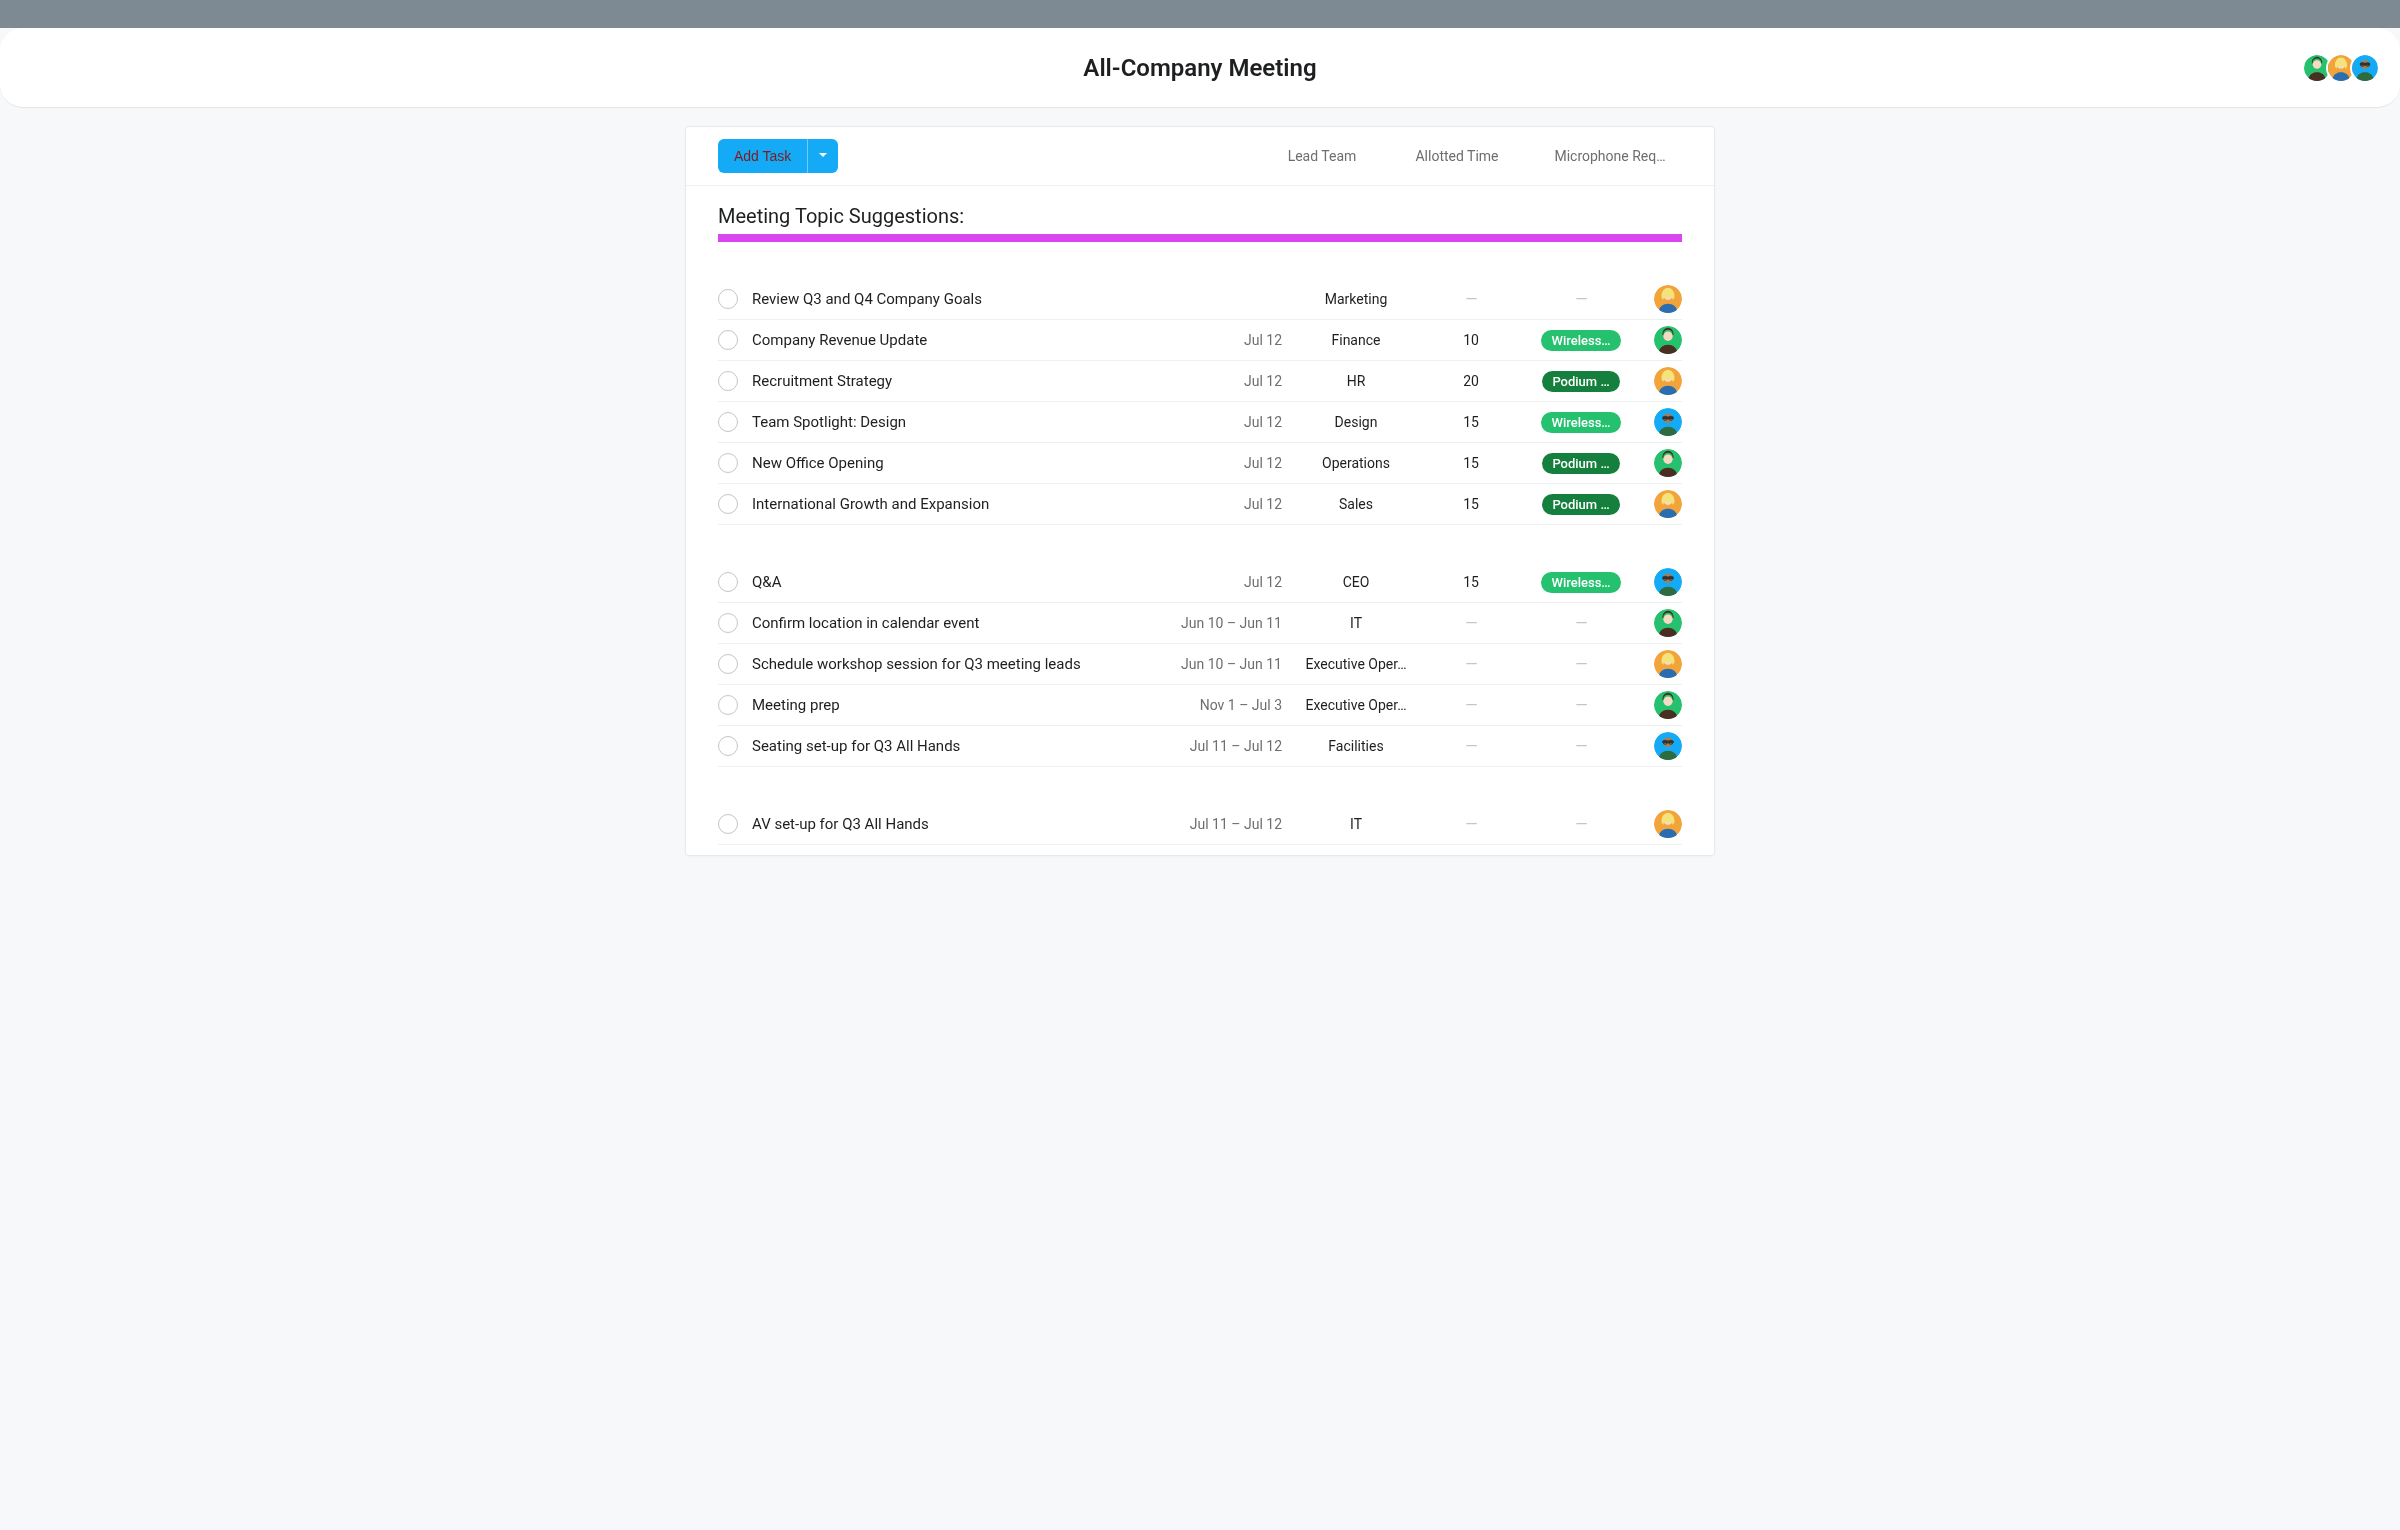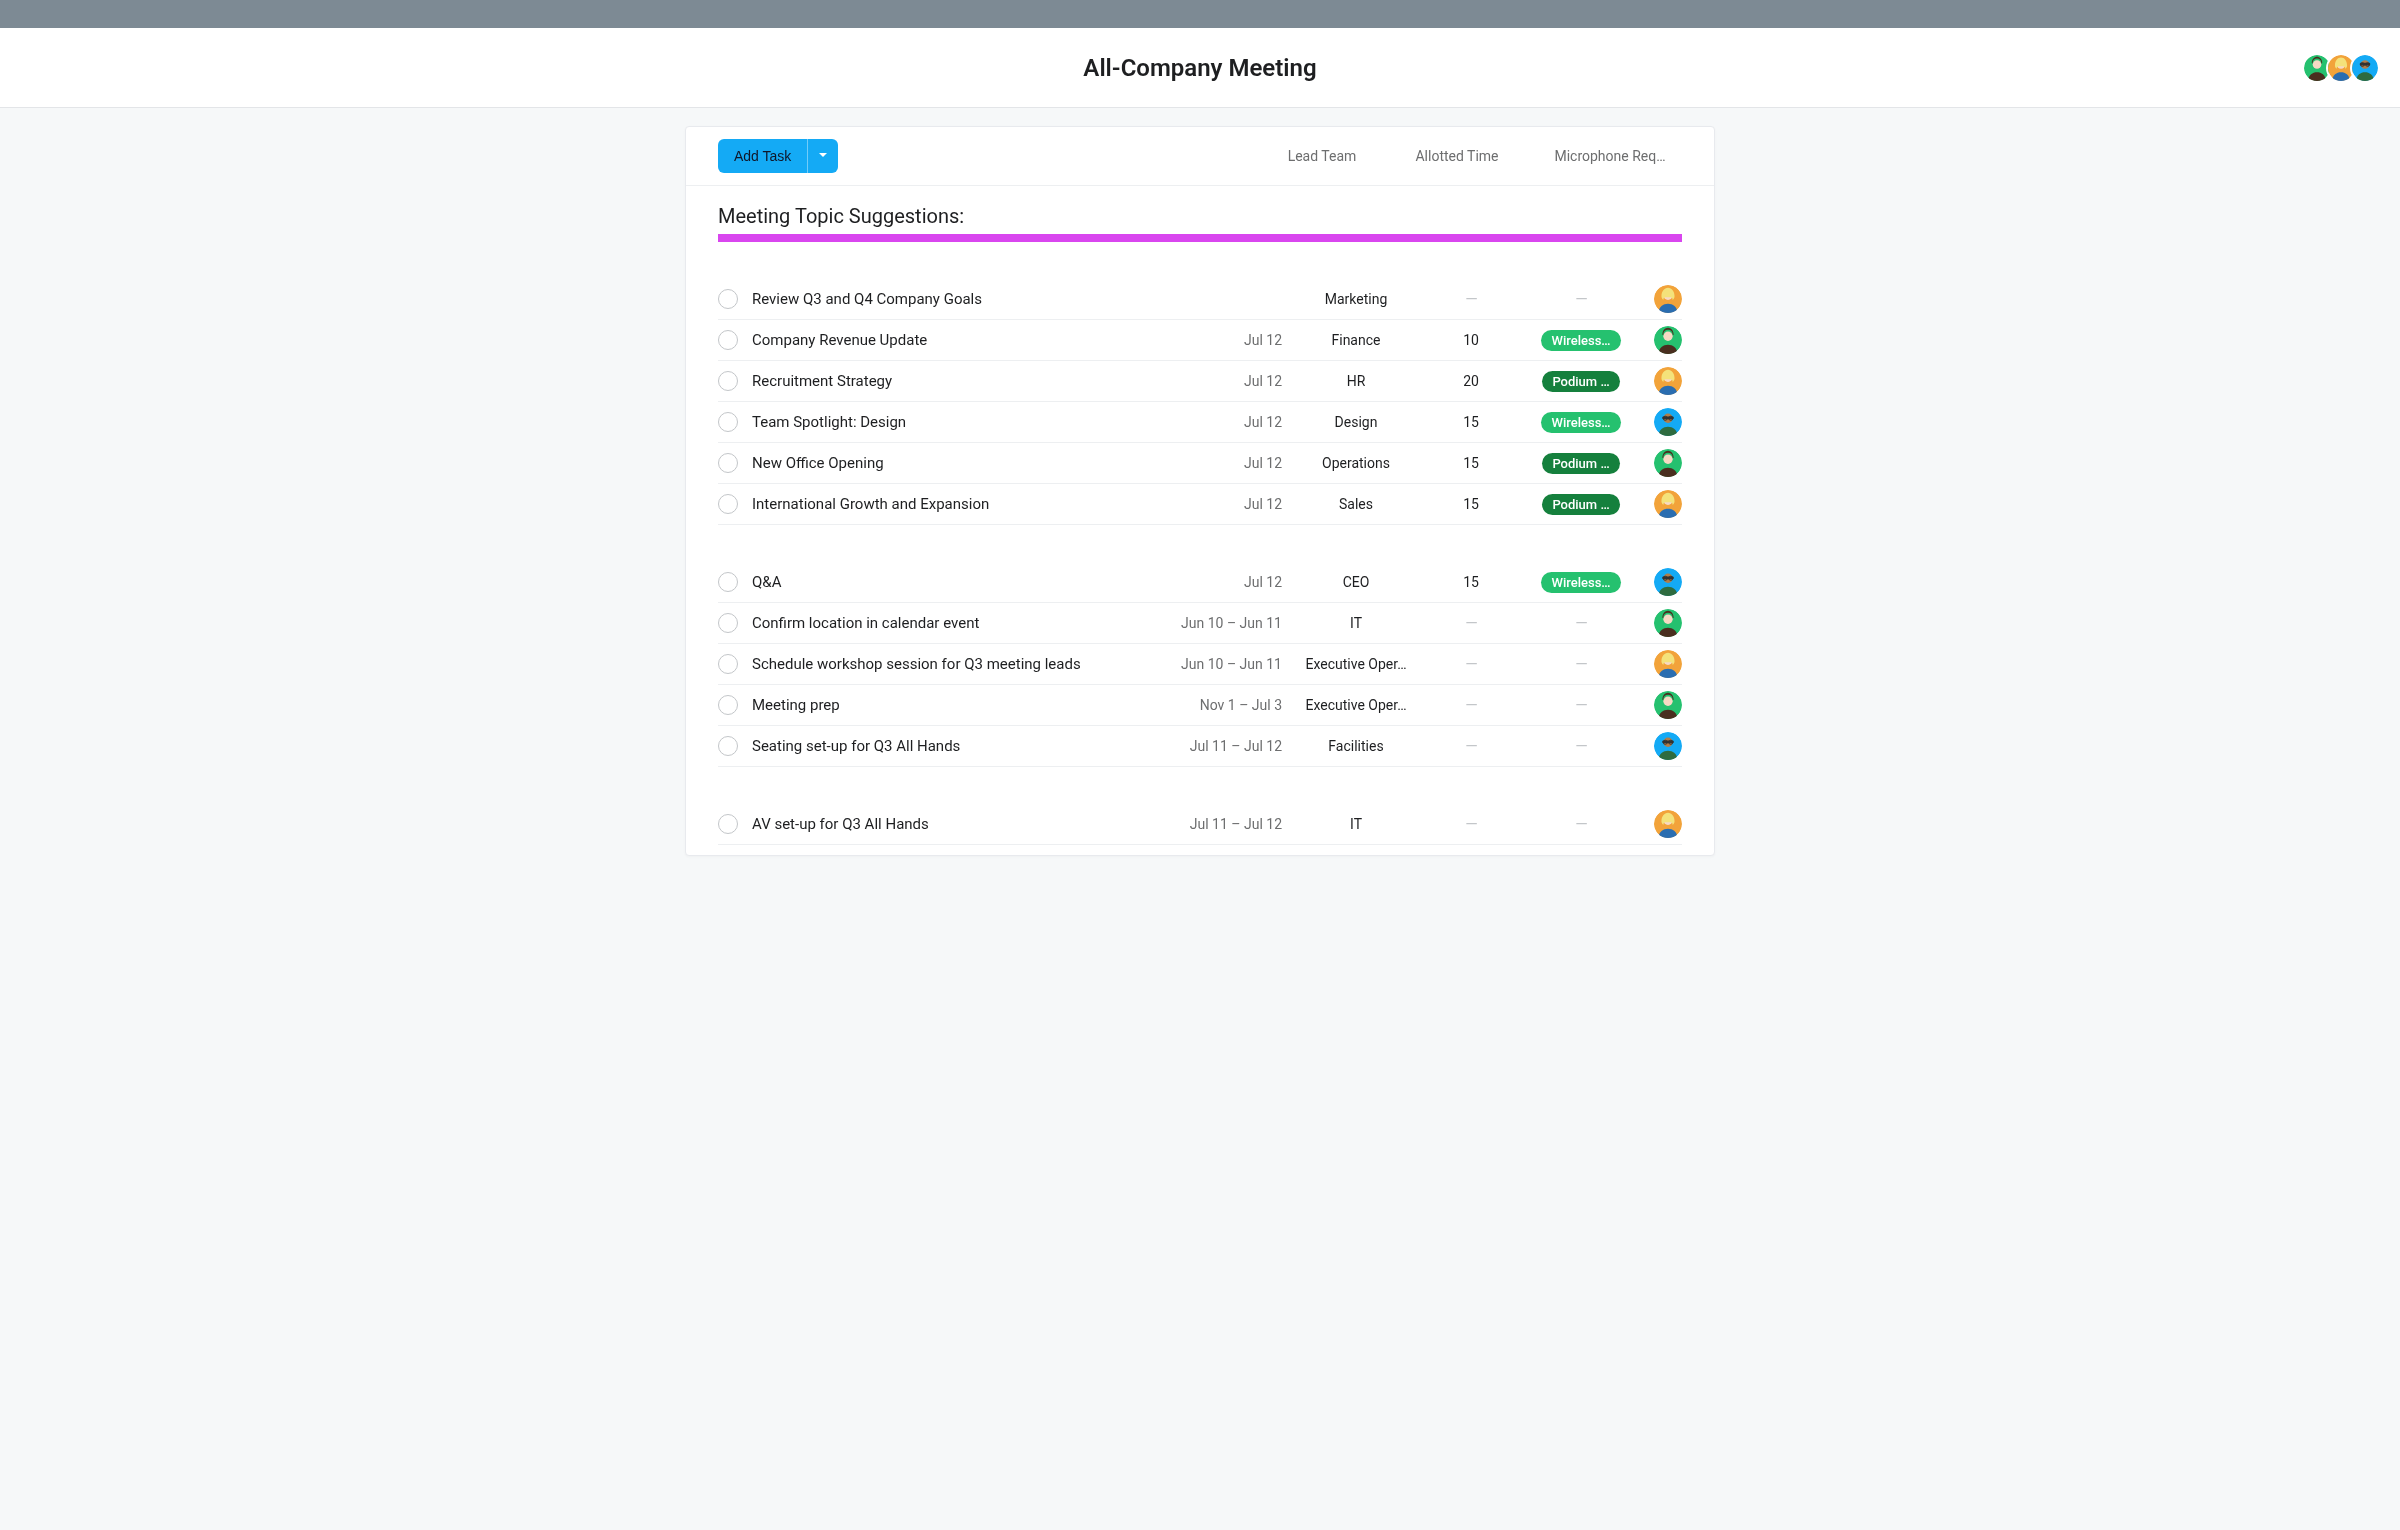--- a/index.html
+++ b/index.html
@@ -16,20 +16,21 @@
     width: 100%;
   }
   .header {
     background: #fff;
     border-bottom: 1px solid #e3e5e8;
     height: 80px;
     display: flex;
     align-items: center;
     justify-content: center;
     position: relative;
+    border-radius: 23px;
   }
   .header h1 {
     font-size: 24px;
     font-weight: 600;
     color: #1e1f21;
   }
   .header-avatars {
     position: absolute;
     right: 20px;
     top: 50%;
@@ -67,21 +68,21 @@
     display: flex;
     align-items: center;
     padding: 12px 32px 12px 32px;
     border-bottom: 1px solid #edeff1;
   }
   .btn-group {
     display: flex;
   }
   .btn-add {
     background: #14aaf5;
-    color: #0f172a;
+    color: #7f1d1d;
     font-size: 14px;
     font-weight: 500;
     border: none;
     border-radius: 6px 0 0 6px;
     padding: 9px 16px;
     cursor: pointer;
   }
   .btn-caret {
     background: #14aaf5;
     border: none;

